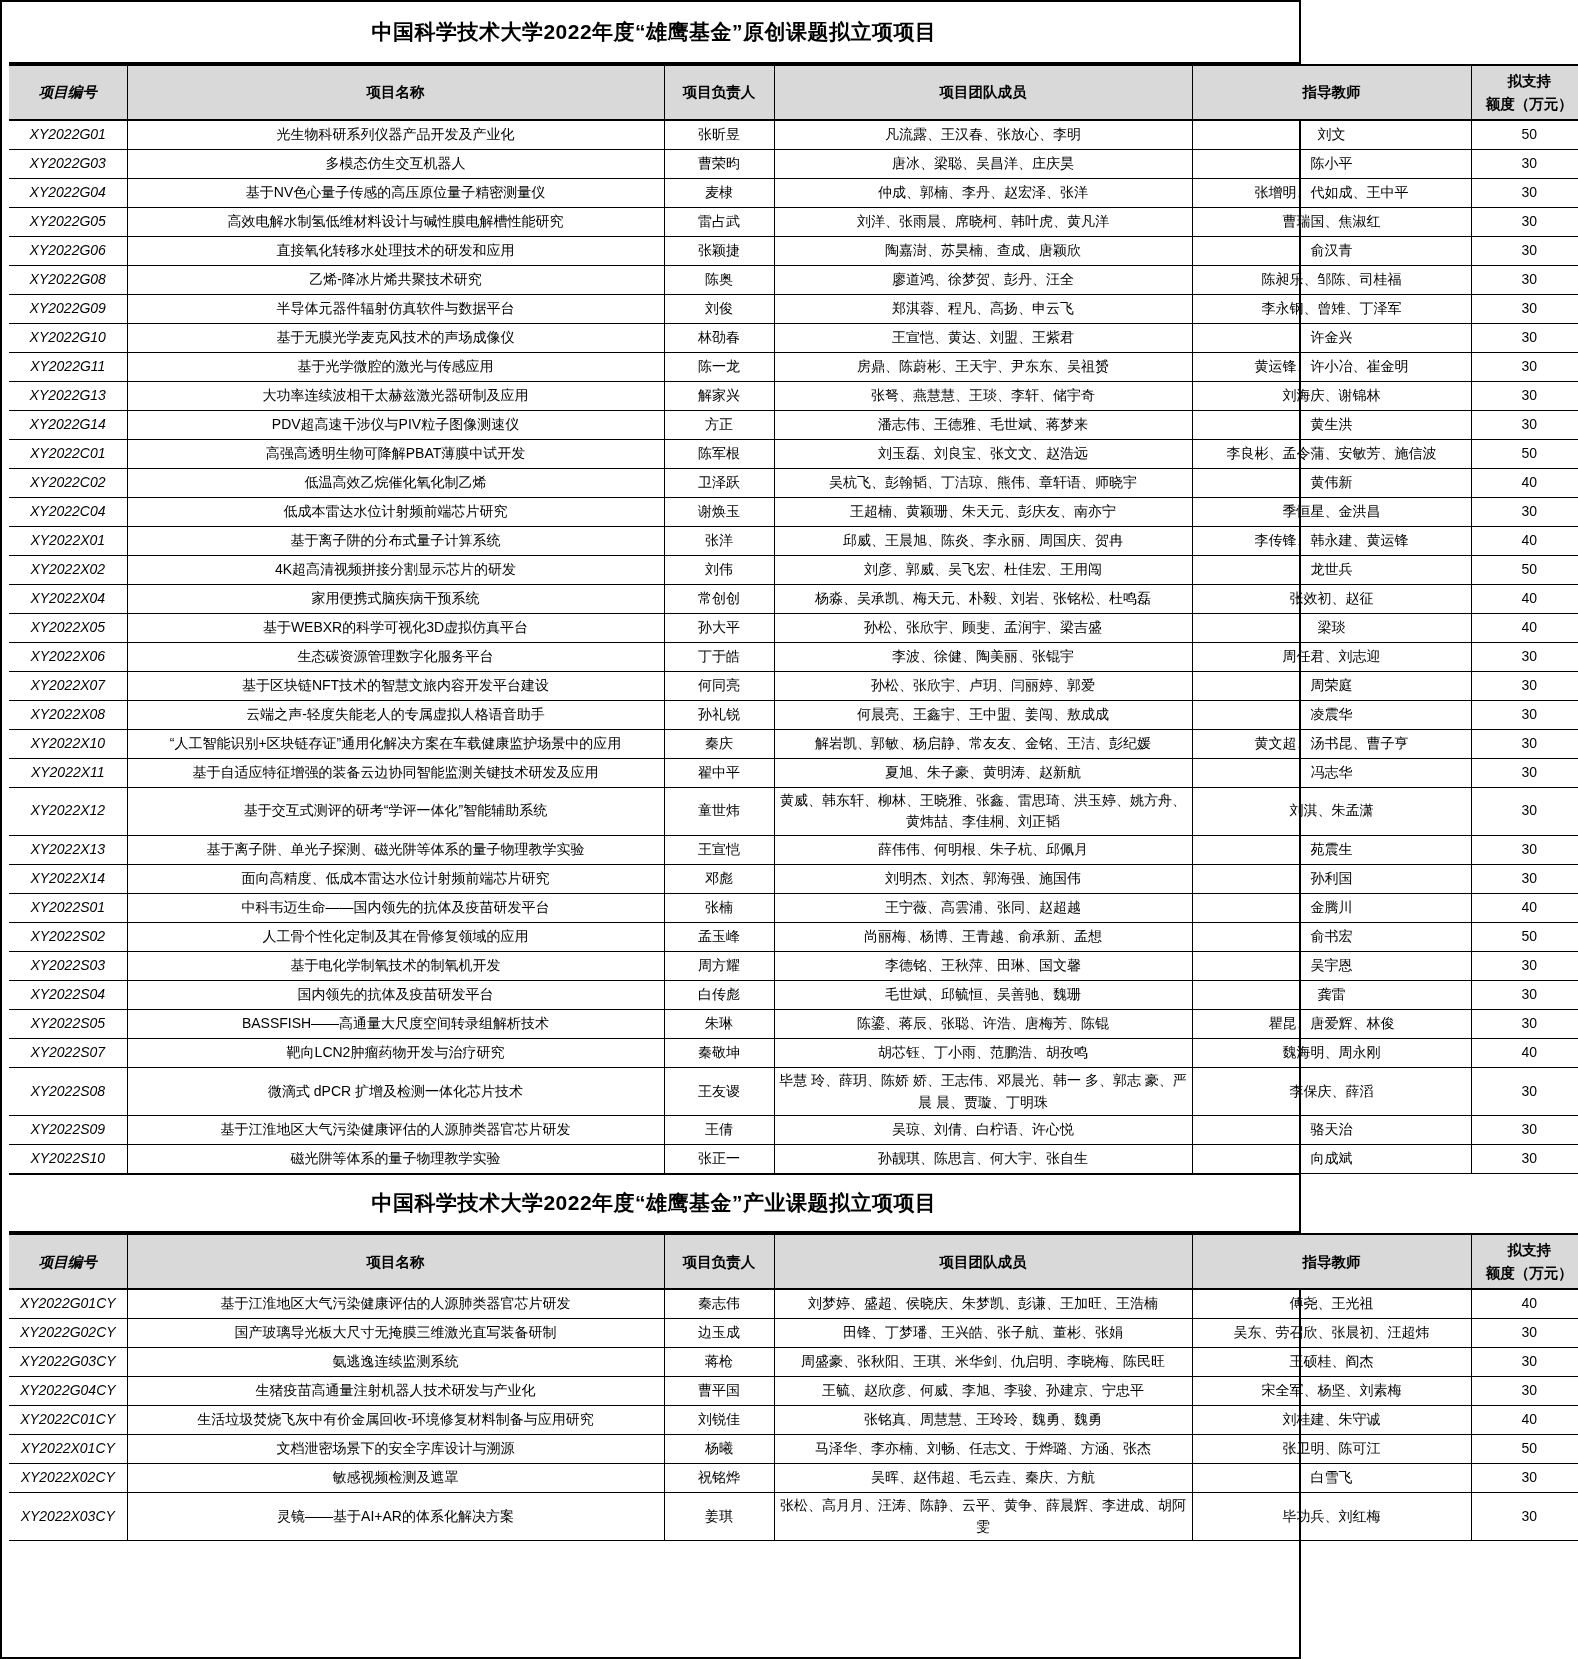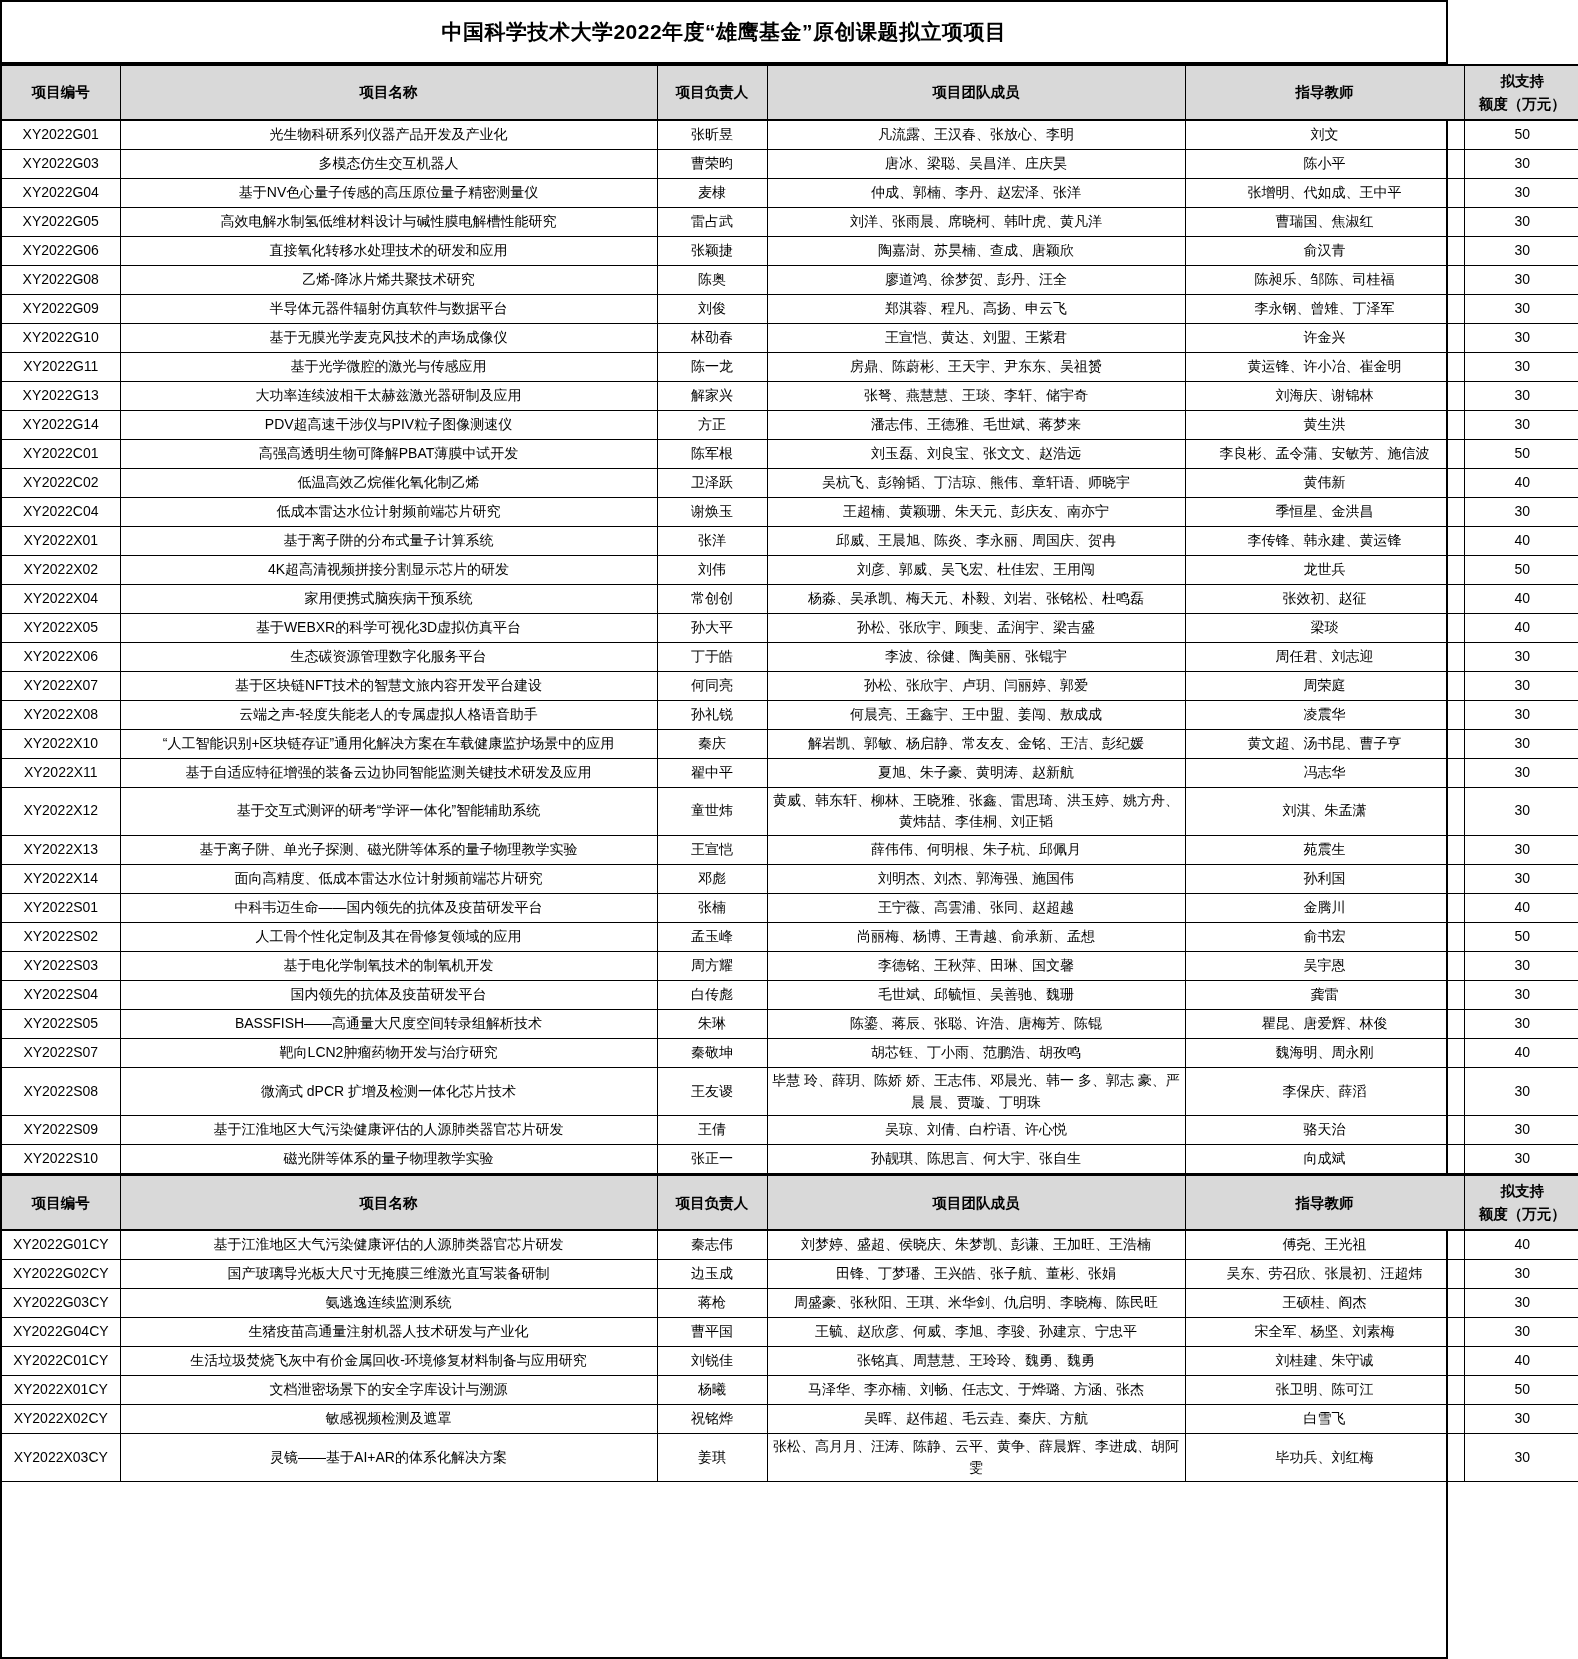--- a/index.html
+++ b/index.html
@@ -2,25 +2,26 @@
 <html><head>
 <meta charset="utf-8">
 <style>
   html, body { margin: 0; padding: 0; background: #ffffff; }
   body {
     font-family: "Liberation Sans", "DejaVu Sans", sans-serif;
     color: #000000;
     -webkit-font-smoothing: none;
   }
   .sheet {
-    width: 1448px;
+    width: 1301px;
     min-height: 1659px;
     box-sizing: border-box;
     border: 2px solid #000000;
     background: #ffffff;
+    padding-left: 7px;
   }
   .title-row {
     display: flex;
     align-items: center;
     justify-content: center;
     height: 60px;
     font-size: 21px;
     font-weight: bold;
     border-bottom: 2px solid #000000;
     letter-spacing: 0.5px;
@@ -53,21 +54,21 @@
   th {
     background: #d9d9d9;
     font-weight: bold;
     height: 55px;
     font-size: 14.5px;
     white-space: pre-line;
     border-bottom: 2px solid #000000;
     border-top: 2px solid #000000;
   }
   td { height: 29px; }
-  td:first-child, th:first-child { border-left: none; }
+  td:first-child, th:first-child { border-left: none; font-style: italic; }
   td:last-child, th:last-child { border-right: none; }
 </style>
 </head>
 <body>
 
 <div class="sheet">
 
   <div class="title-row">中国科学技术大学2022年度“雄鹰基金”原创课题拟立项项目</div>
 
   <table>
@@ -367,20 +368,21 @@
           <td>XY2022S10</td>
           <td>磁光阱等体系的量子物理教学实验</td>
           <td>张正一</td>
           <td>孙靓琪、陈思言、何大宇、张自生</td>
           <td>向成斌</td>
           <td>30</td>
         </tr>
       </tbody>
   </table>
 
+  <div class="title-row mid">中国科学技术大学2022年度“雄鹰基金”产业课题拟立项项目</div>
 
   <table>
     <colgroup>
       <col class="c0">
         <col class="c1">
         <col class="c2">
         <col class="c3">
         <col class="c4">
         <col class="c5">
     </colgroup>

